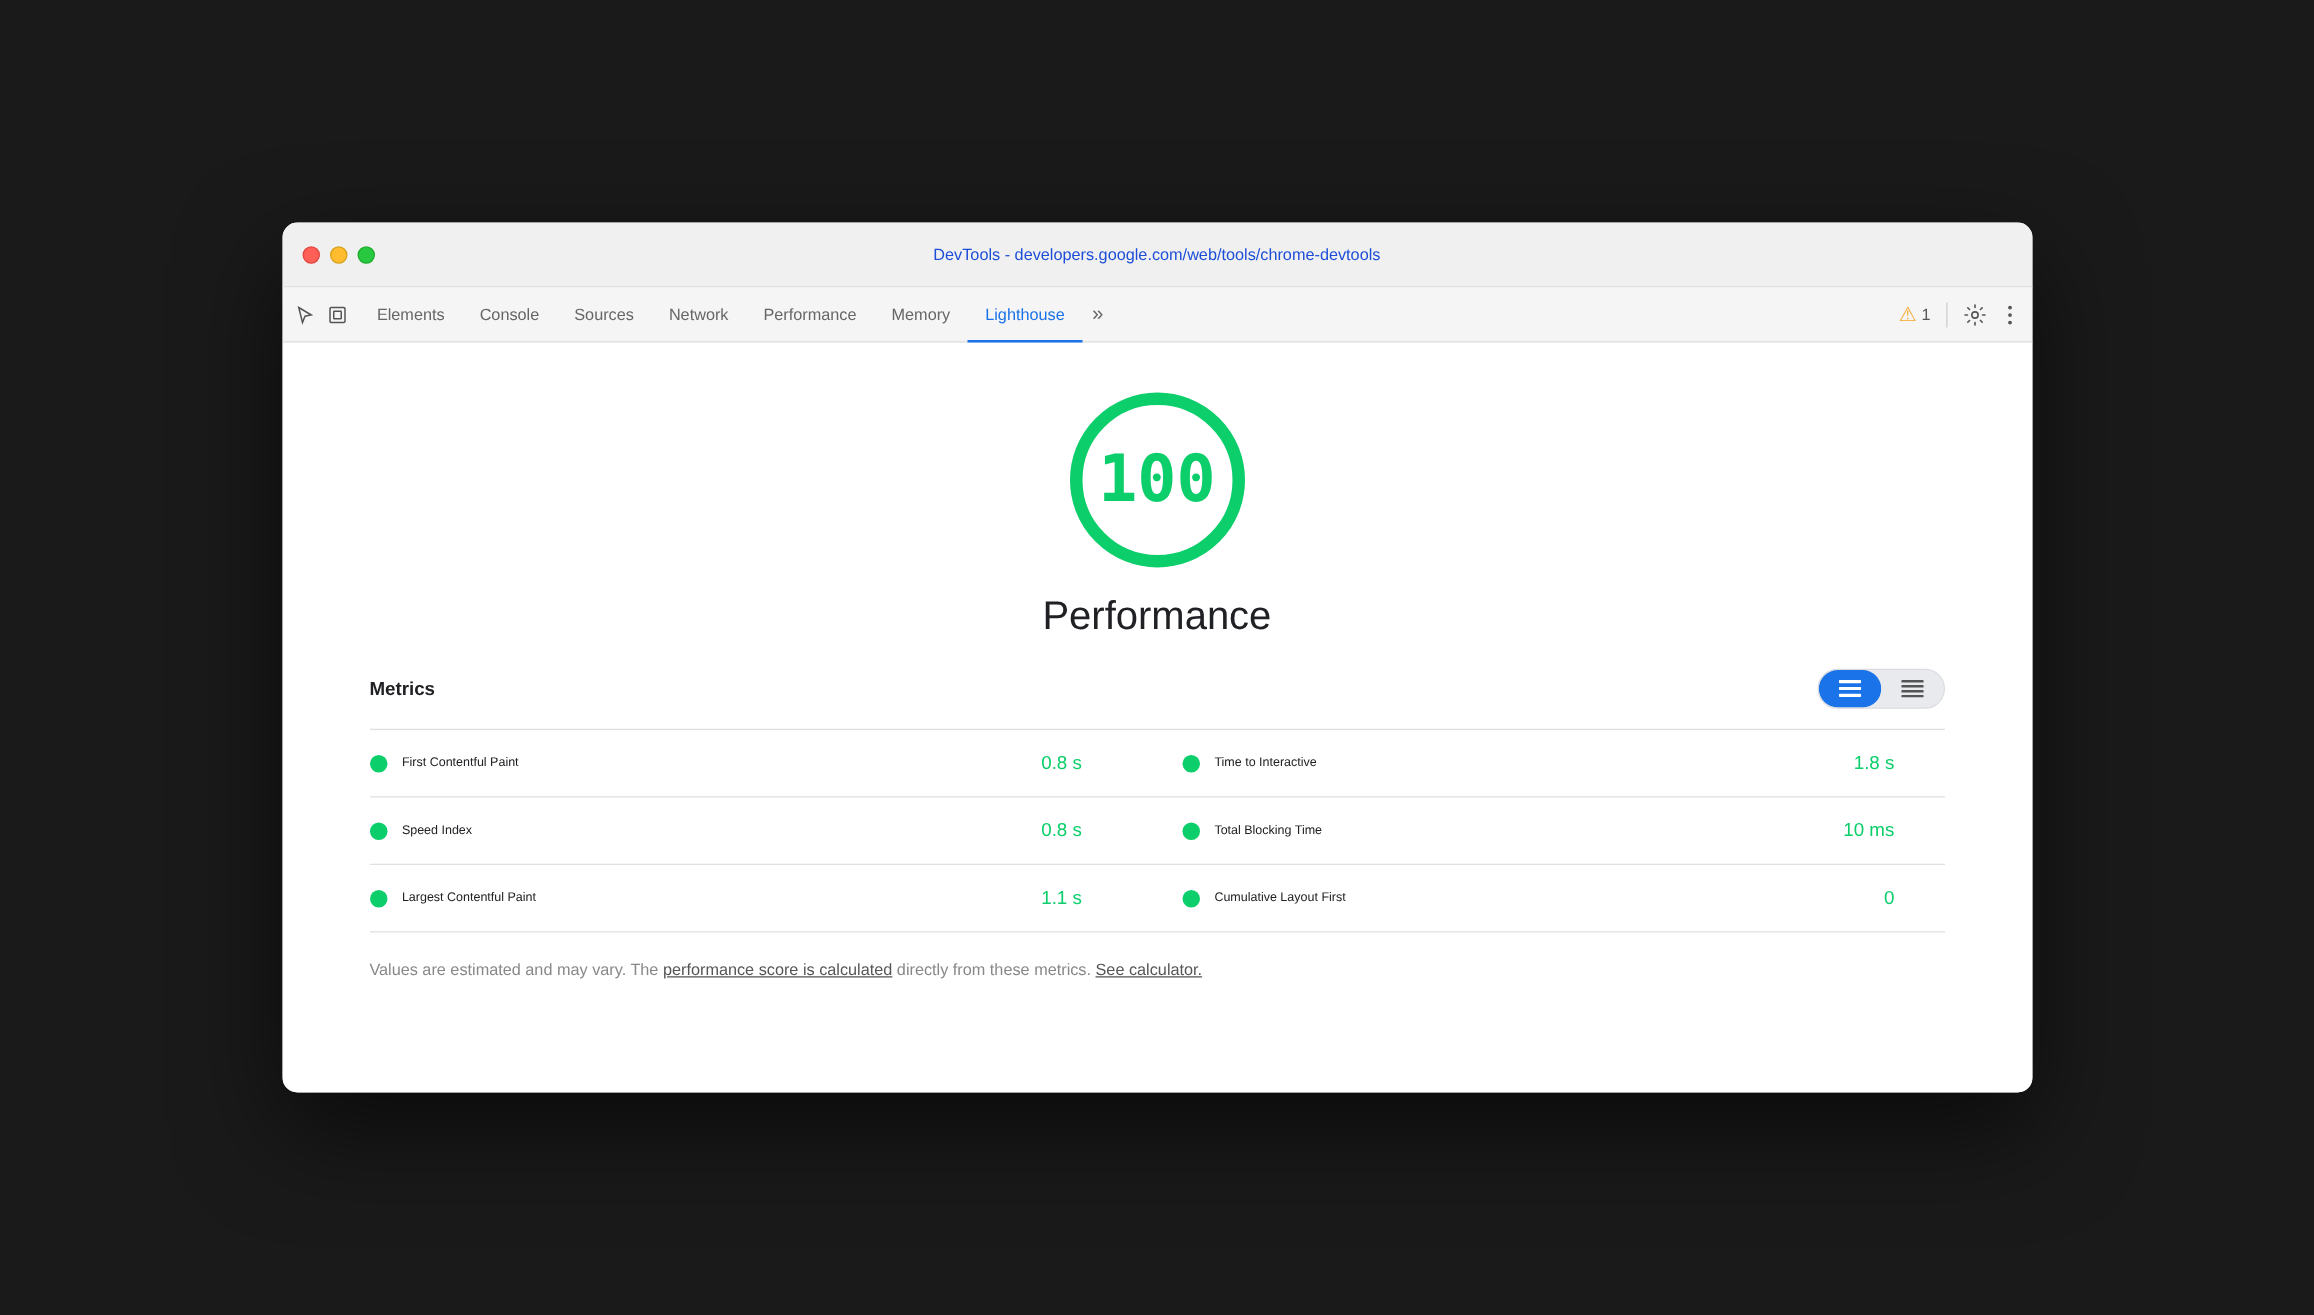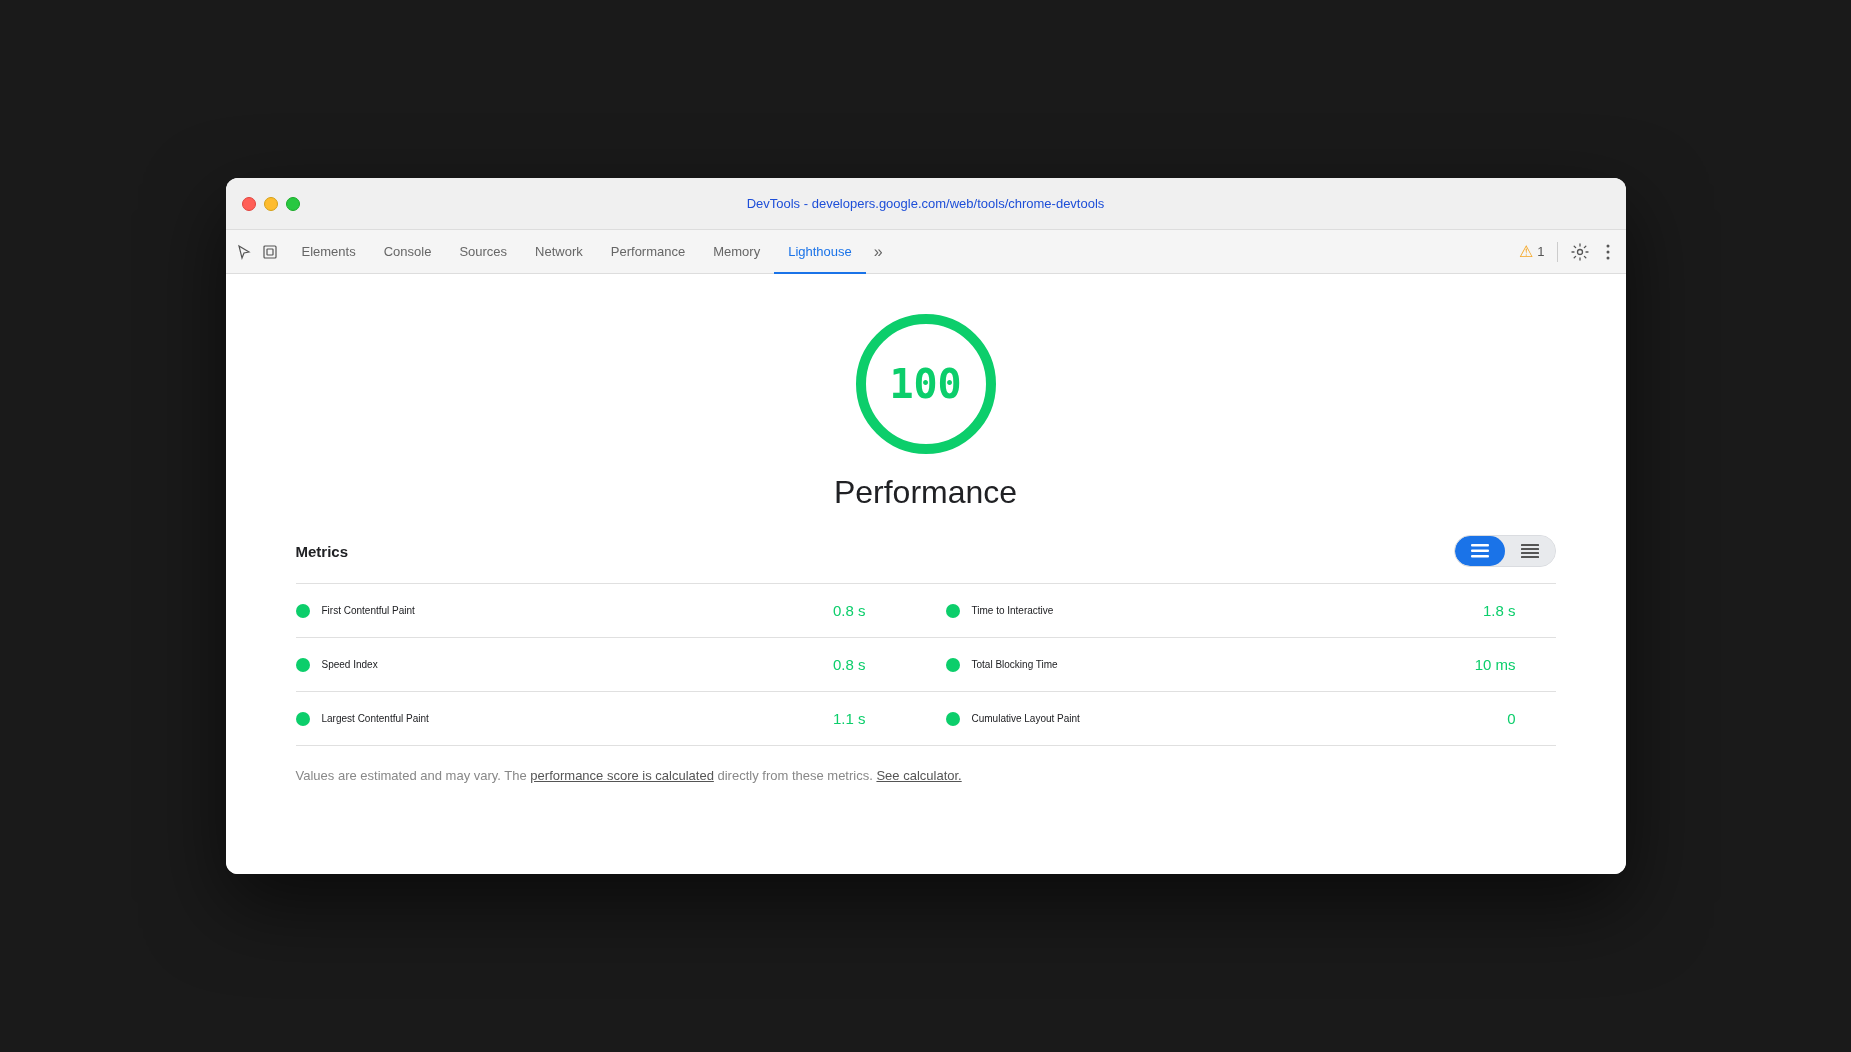--- a/index.html
+++ b/index.html
@@ -181,21 +181,21 @@
       border-radius: 50%;
       border: 10px solid #0cce6b;
       display: flex;
       align-items: center;
       justify-content: center;
       margin-bottom: 20px;
       background: white;
     }
 
     .score-number {
-      font-size: 40px;
+      font-size: 52px;
       font-weight: 700;
       color: #0cce6b;
       font-family: monospace;
     }
 
     .section-title {
       font-size: 32px;
       font-weight: 500;
       color: #202124;
     }
@@ -454,21 +454,21 @@
       </div>
 
       <div class="metrics-row-container">
         <div class="metric-cell">
           <div class="metric-dot"></div>
           <span class="metric-name">Largest Contentful Paint</span>
           <span class="metric-value">1.1 s</span>
         </div>
         <div class="metric-cell">
           <div class="metric-dot"></div>
-          <span class="metric-name">Cumulative Layout Paint</span>
+          <span class="metric-name">Cumulative Layout First</span>
           <span class="metric-value">0</span>
         </div>
       </div>
 
       <hr class="metrics-divider">
 
       <p class="footer-note">
         <span>Values are estimated and may vary. The </span><a href="#">performance score is calculated</a><span> directly from these metrics. </span><a href="#">See calculator.</a>
       </p>
     </div>

